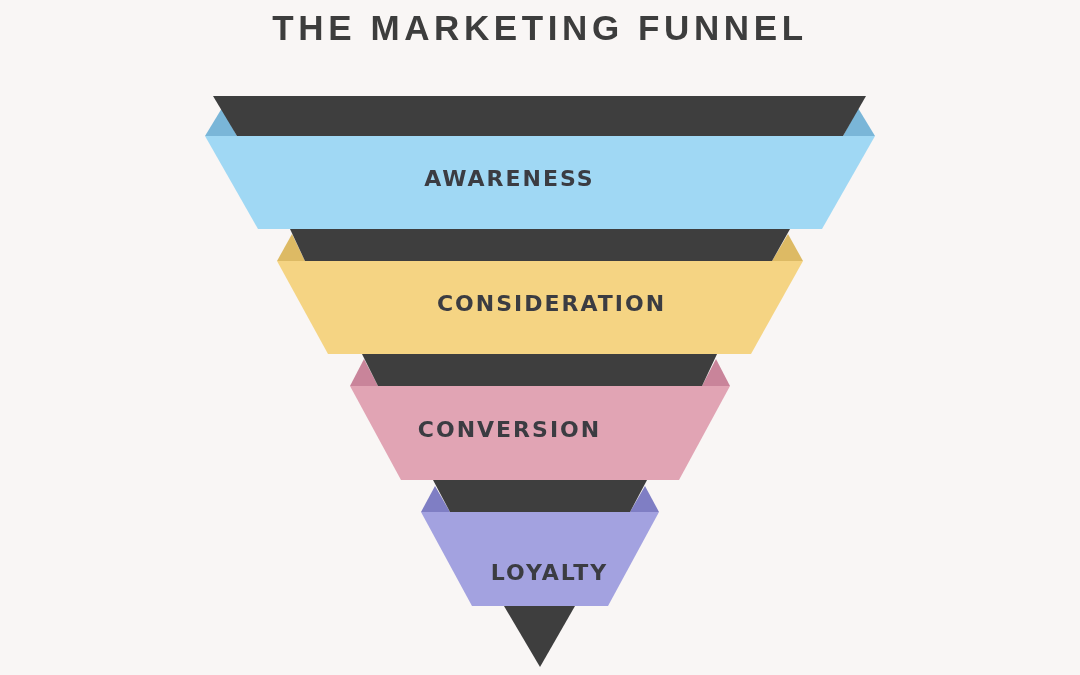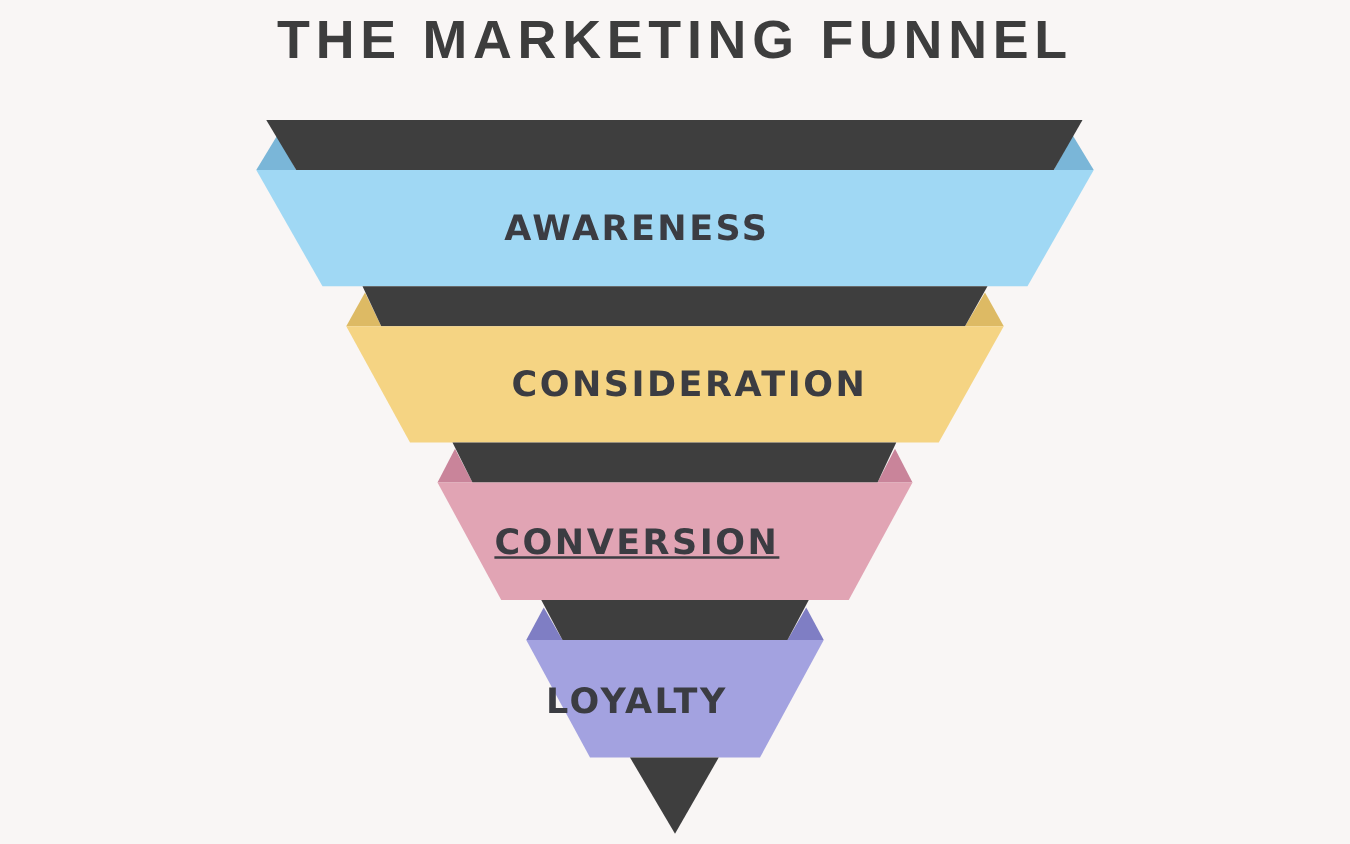--- a/index.html
+++ b/index.html
@@ -6,28 +6,28 @@
   body {
     width: 1080px; height: 675px;
     background: #f9f6f5;
     position: relative; overflow: hidden;
     font-family: "DejaVu Sans", "Liberation Sans", sans-serif;
   }
   .title {
     position: absolute; left: 0; top: 8px; width: 1080px;
     text-align: center;
     font-family: "Liberation Sans", "DejaVu Sans", sans-serif;
-    font-weight: bold; font-size: 43px; letter-spacing: 4.6px;
+    font-weight: bold; font-size: 35px; letter-spacing: 4.6px;
     color: #3d3d3d;
   }
   svg.funnel { position: absolute; left: 0; top: 0; }
   .label {
     position: absolute; left: 0; width: 1019px; text-align: center;
     font-family: "DejaVu Sans", "Liberation Sans", sans-serif;
-    font-weight: bold; font-size: 28px; letter-spacing: 2px;
+    font-weight: bold; font-size: 22px; letter-spacing: 2px;
     color: #3b3c42;
   }
 </style>
 </head>
 <body>
 
 <div class="title">THE MARKETING FUNNEL</div>
 
 <svg class="funnel" width="1080" height="675" viewBox="0 0 1080 675">
 
@@ -57,14 +57,14 @@
     <polygon points="645,486 659,512 630,512" fill="#7f7ec4"></polygon>
     <polygon points="433,480 647,480 630,512 450,512" fill="#3e3e3e"></polygon>
     <polygon points="421,512 659,512 608,606 472,606" fill="#a3a2e0"></polygon>
   </g>
 
   <polygon points="504,606 575,606 540,667" fill="#3e3e3e"></polygon>
 </svg>
 
 <div class="label" style="top:166px;">AWARENESS</div>
 <div class="label" style="top:291px;margin-left:42px;">CONSIDERATION</div>
-<div class="label" style="top:417px;text-decoration:underline;">CONVERSION</div>
-<div class="label" style="top:544px;">LOYALTY</div>
+<div class="label" style="top:417px;">CONVERSION</div>
+<div class="label" style="top:560px;margin-left:40px;">LOYALTY</div>
 
 </body></html>

